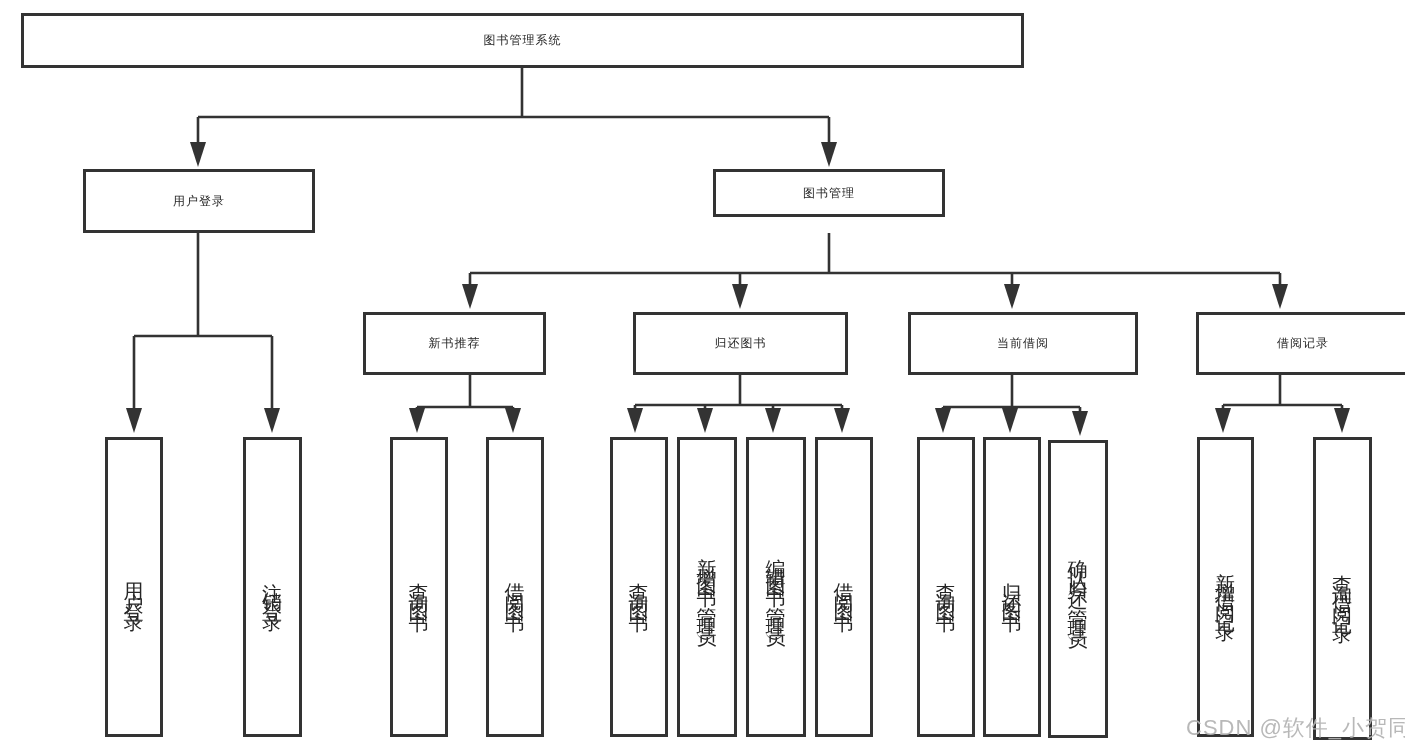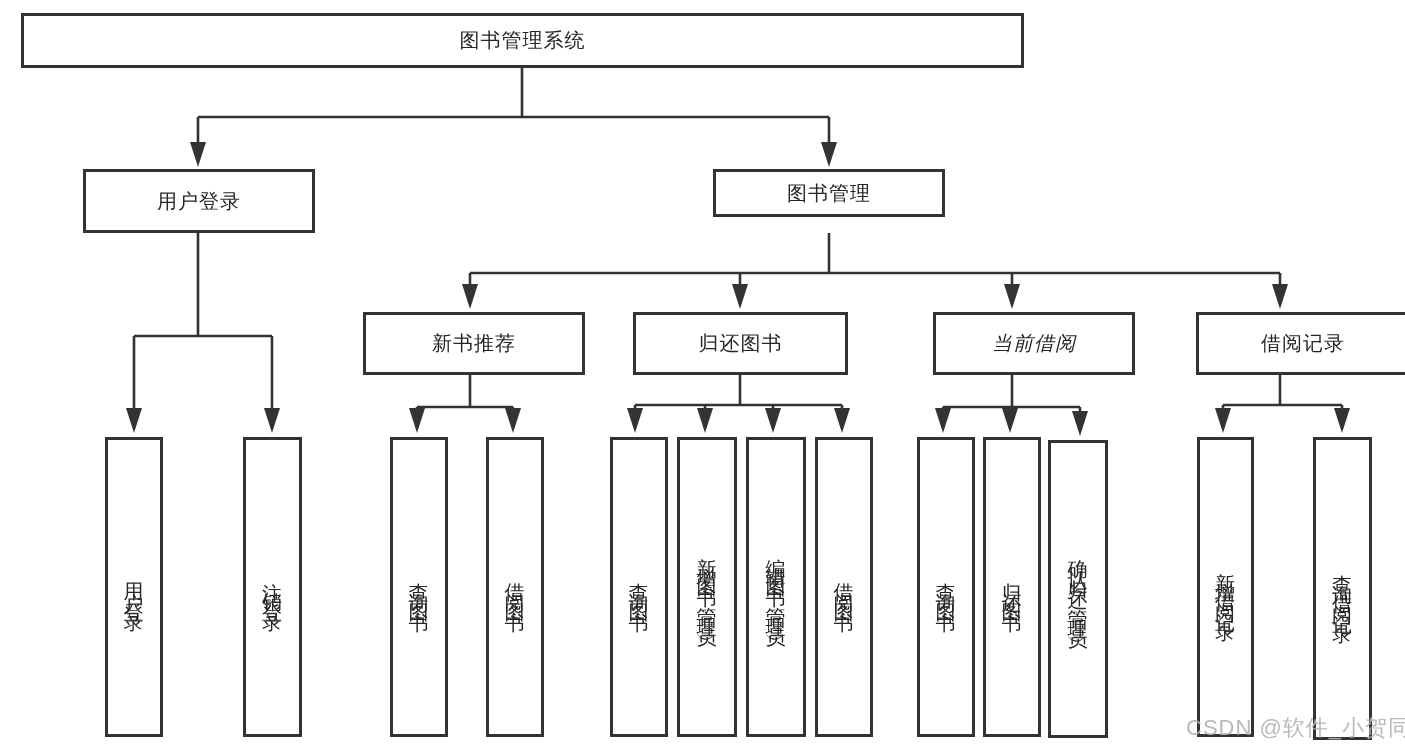--- a/index.html
+++ b/index.html
@@ -24,21 +24,21 @@
   }
   .node {
     position: absolute;
     box-sizing: border-box;
     border: 3px solid #333333;
     background: #ffffff;
     display: flex;
     align-items: center;
     justify-content: center;
     color: #262626;
-    font-size: 20px;
+    font-size: 12px;
     letter-spacing: 1px;
     z-index: 2;
     text-align: center;
   }
   .vnode {
     writing-mode: vertical-rl;
     text-orientation: mixed;
     letter-spacing: 10px;
     line-height: 1;
     font-size: 20px;
@@ -92,23 +92,23 @@
       <polygon points="1215,408 1231,408 1223,433"></polygon>
       <polygon points="1334,408 1350,408 1342,433"></polygon>
     </g>
   </svg>
 
   <div class="node" style="left:21px; top:13px; width:1003px; height:55px;">图书管理系统</div>
 
   <div class="node" style="left:83px; top:169px; width:232px; height:64px;">用户登录</div>
   <div class="node" style="left:713px; top:169px; width:232px; height:48px;">图书管理</div>
 
-  <div class="node" style="left:363px; top:312px; width:222px; height:63px;">新书推荐</div>
+  <div class="node" style="left:363px; top:312px; width:183px; height:63px;">新书推荐</div>
   <div class="node" style="left:633px; top:312px; width:215px; height:63px;">归还图书</div>
-  <div class="node" style="left:933px; top:312px; width:202px; height:63px;font-style:italic;">当前借阅</div>
+  <div class="node" style="left:908px; top:312px; width:230px; height:63px;">当前借阅</div>
   <div class="node" style="left:1196px; top:312px; width:214px; height:63px;">借阅记录</div>
 
   <div class="node vnode" style="left:105px; top:437px; width:58px; height:300px;">用户登录</div>
   <div class="node vnode" style="left:243px; top:437px; width:59px; height:300px;">注销登录</div>
 
   <div class="node vnode" style="left:390px; top:437px; width:58px; height:300px;">查询图书</div>
   <div class="node vnode" style="left:486px; top:437px; width:58px; height:300px;">借阅图书</div>
 
   <div class="node vnode" style="left:610px; top:437px; width:58px; height:300px;">查询图书</div>
   <div class="node vnode" style="left:677px; top:437px; width:60px; height:300px;">新增图书（管理员）</div>

